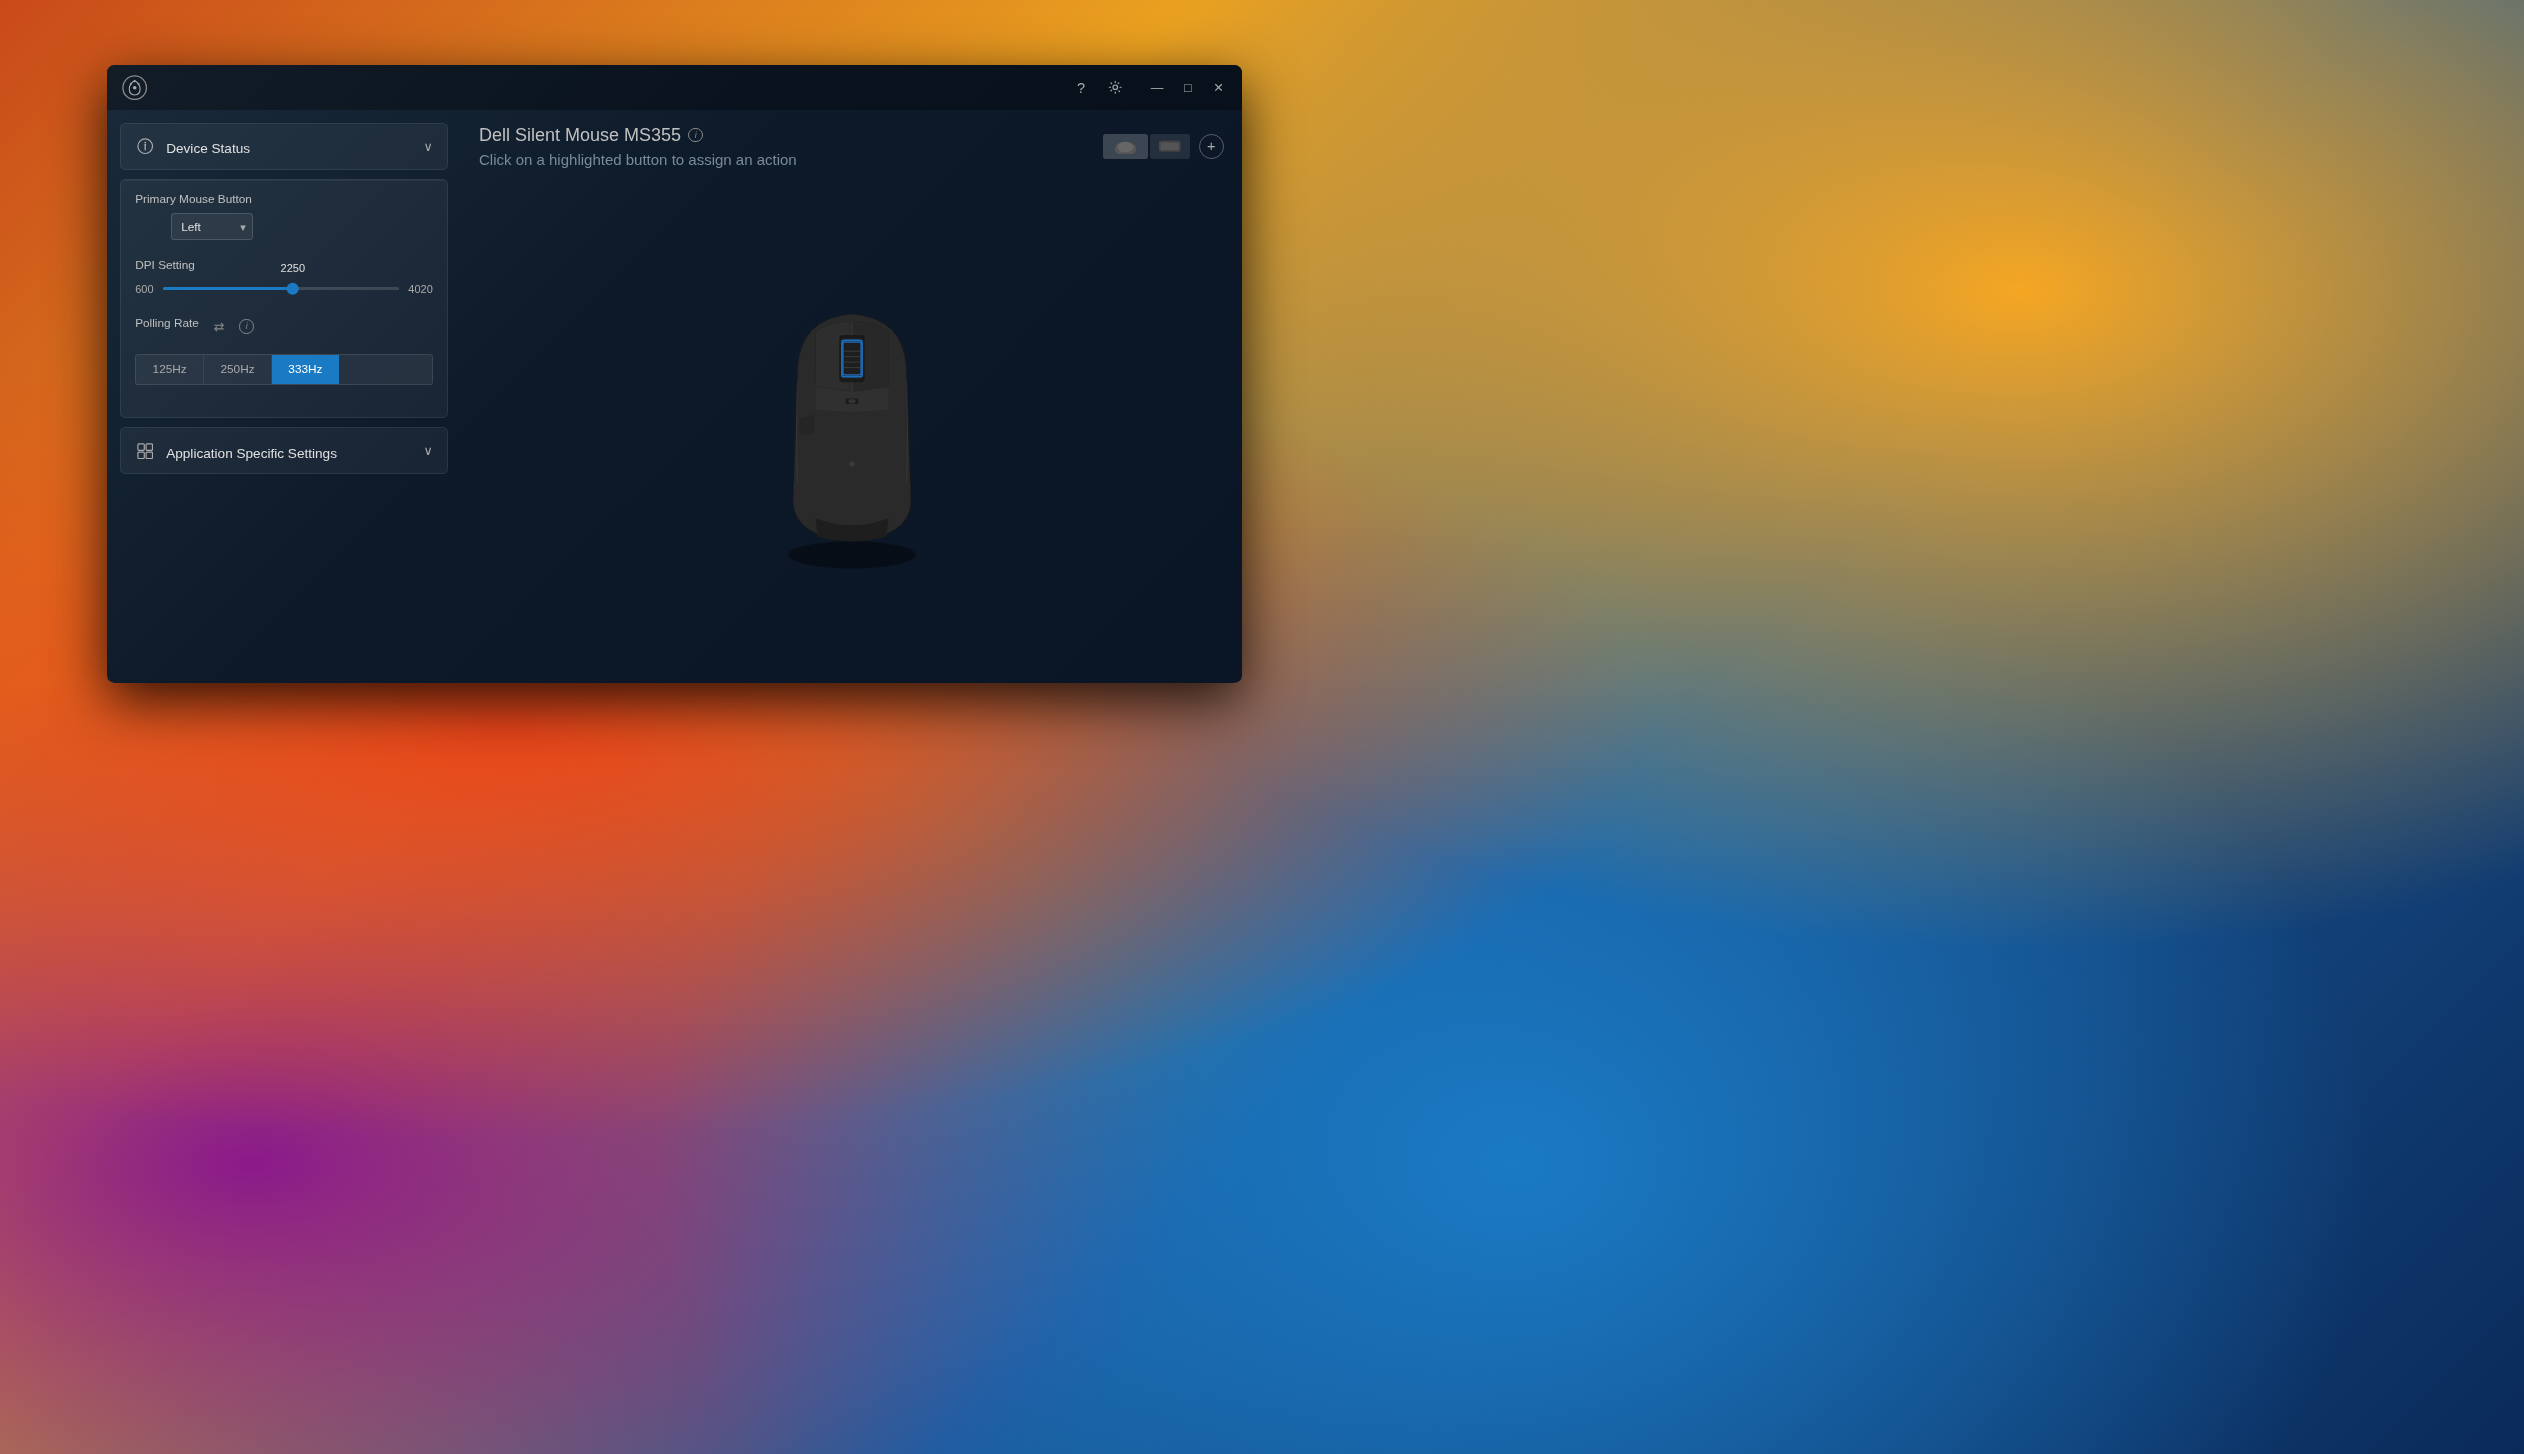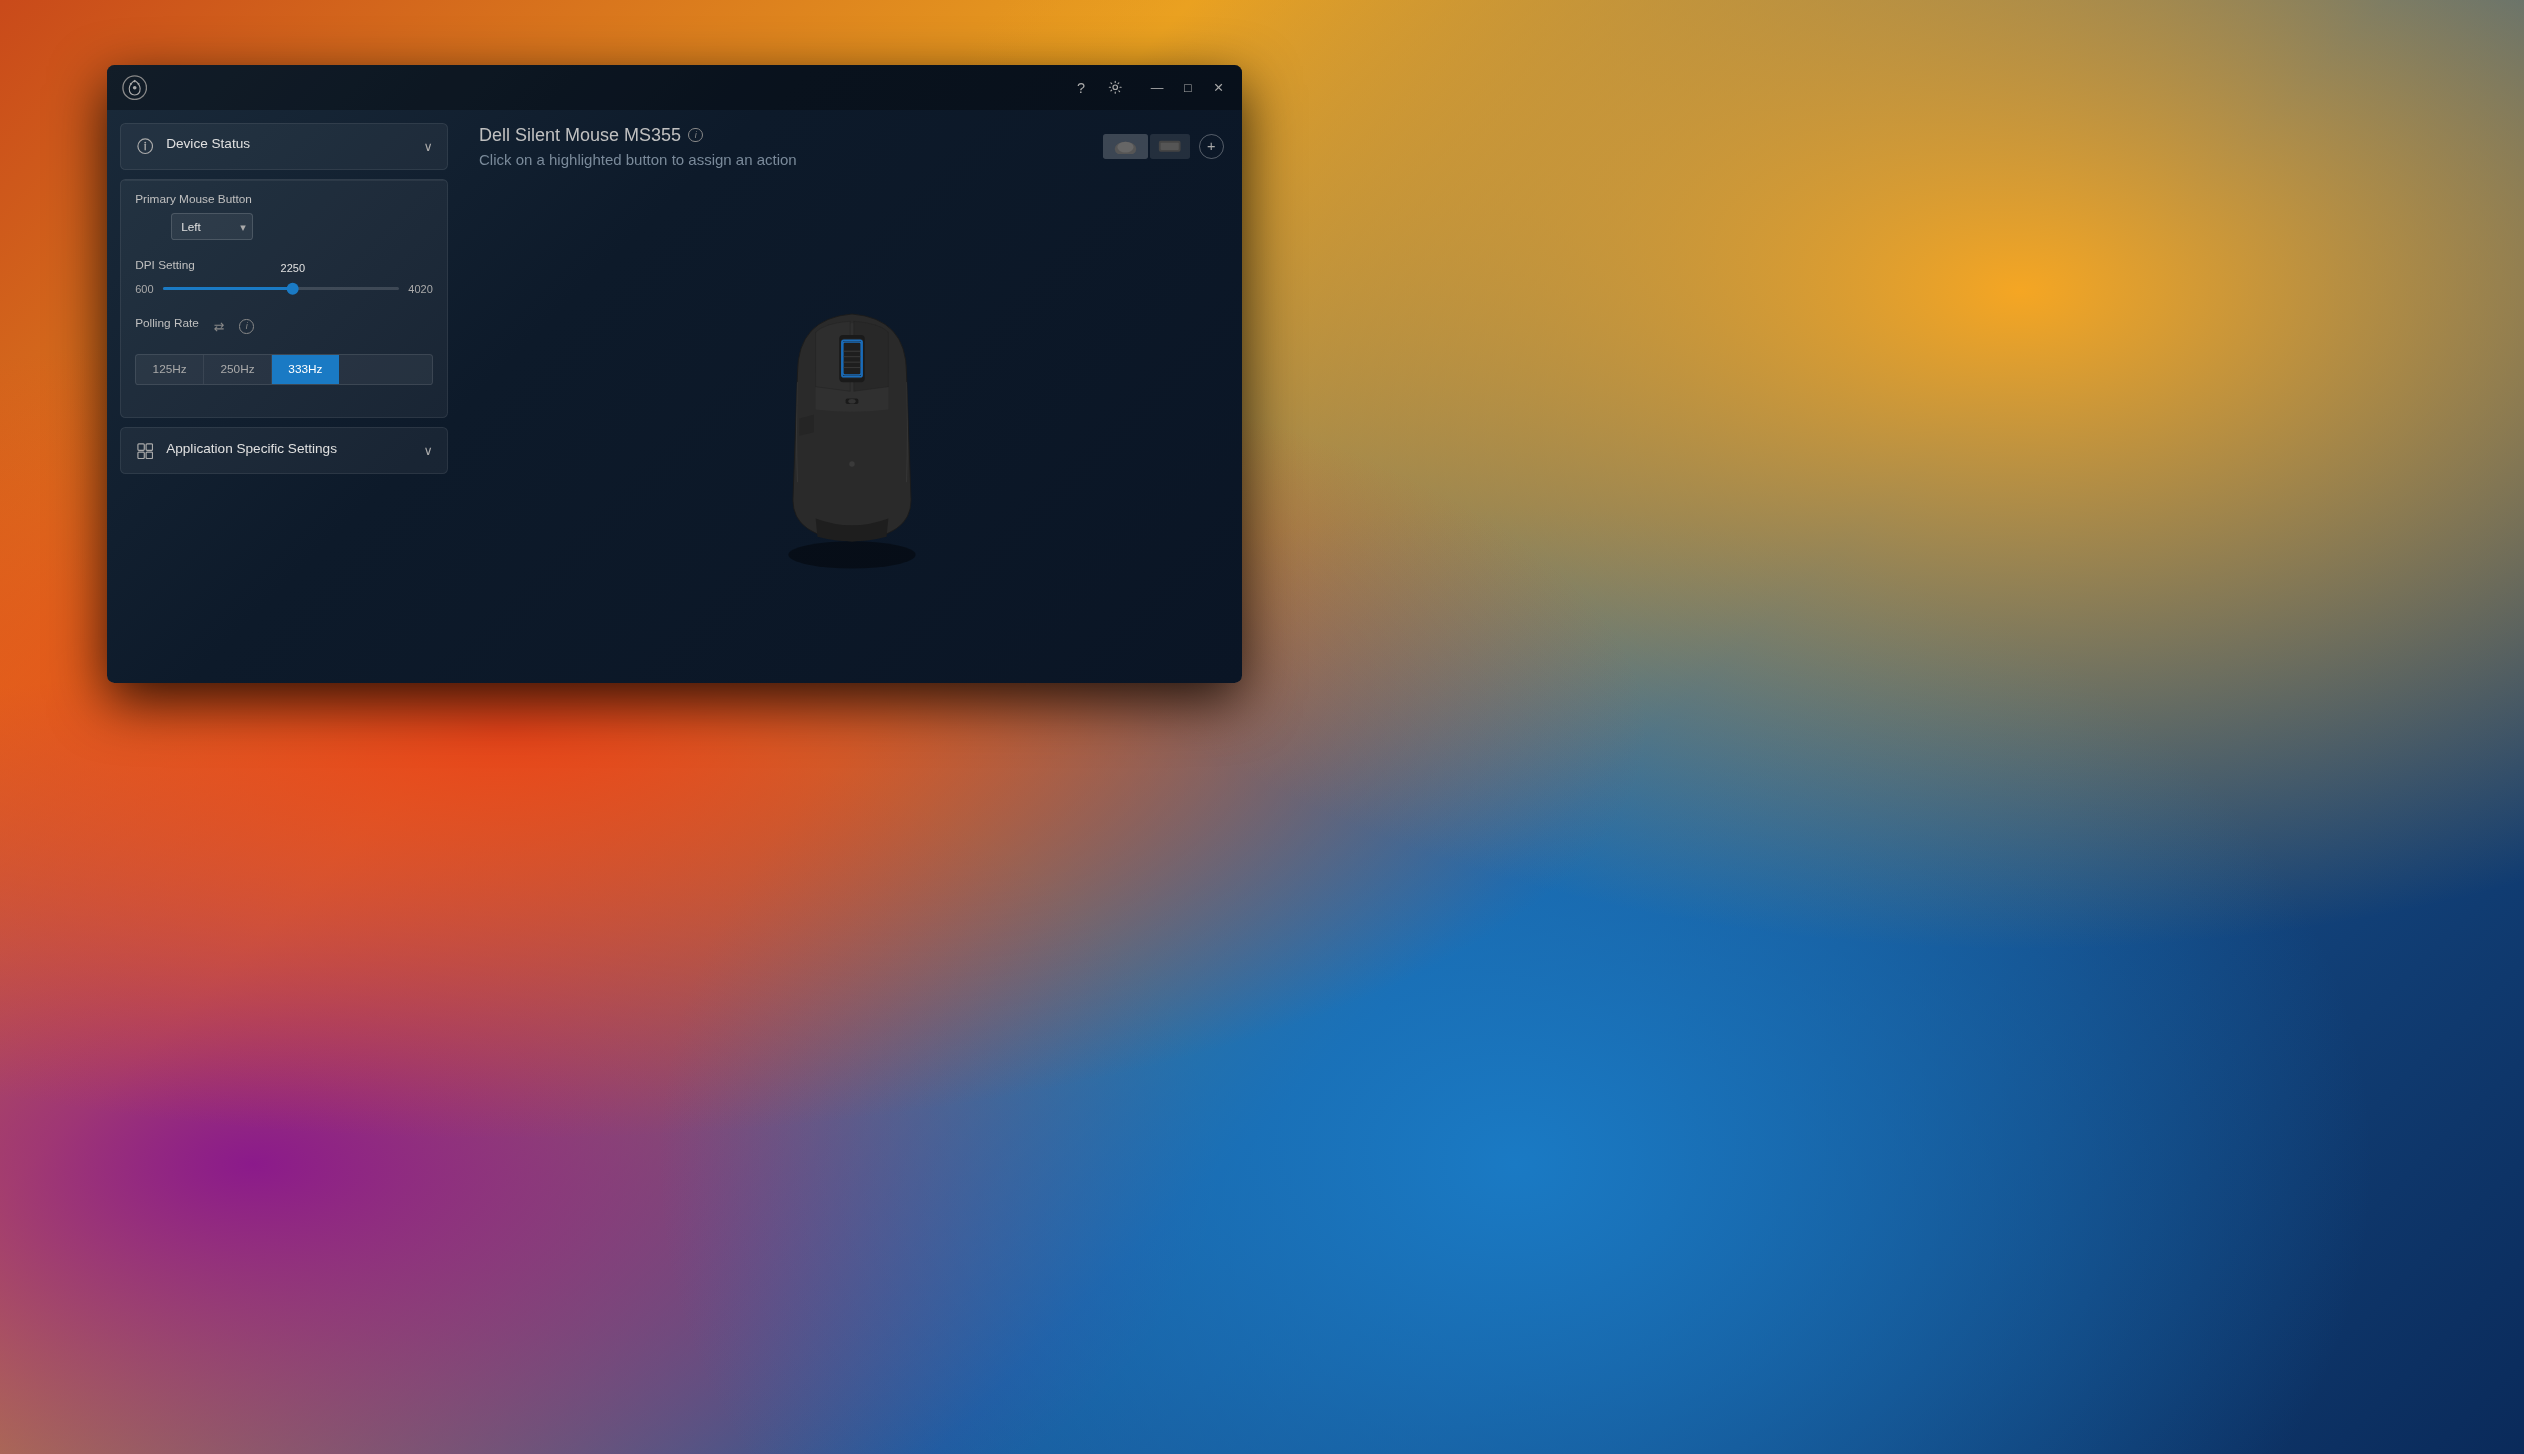--- a/index.html
+++ b/index.html
@@ -129,21 +129,21 @@
       display: flex;
       align-items: center;
       justify-content: space-between;
       padding: 12.7px 14.5px;
       cursor: pointer;
       user-select: none;
     }
 
     .section-header-left {
       display: flex;
-      align-items: flex-start;
+      align-items: flex-end;
       gap: 11px;
     }
 
     .section-icon {
       width: 20px;
       height: 20px;
       display: flex;
       align-items: center;
       justify-content: center;
       color: #ccc;

